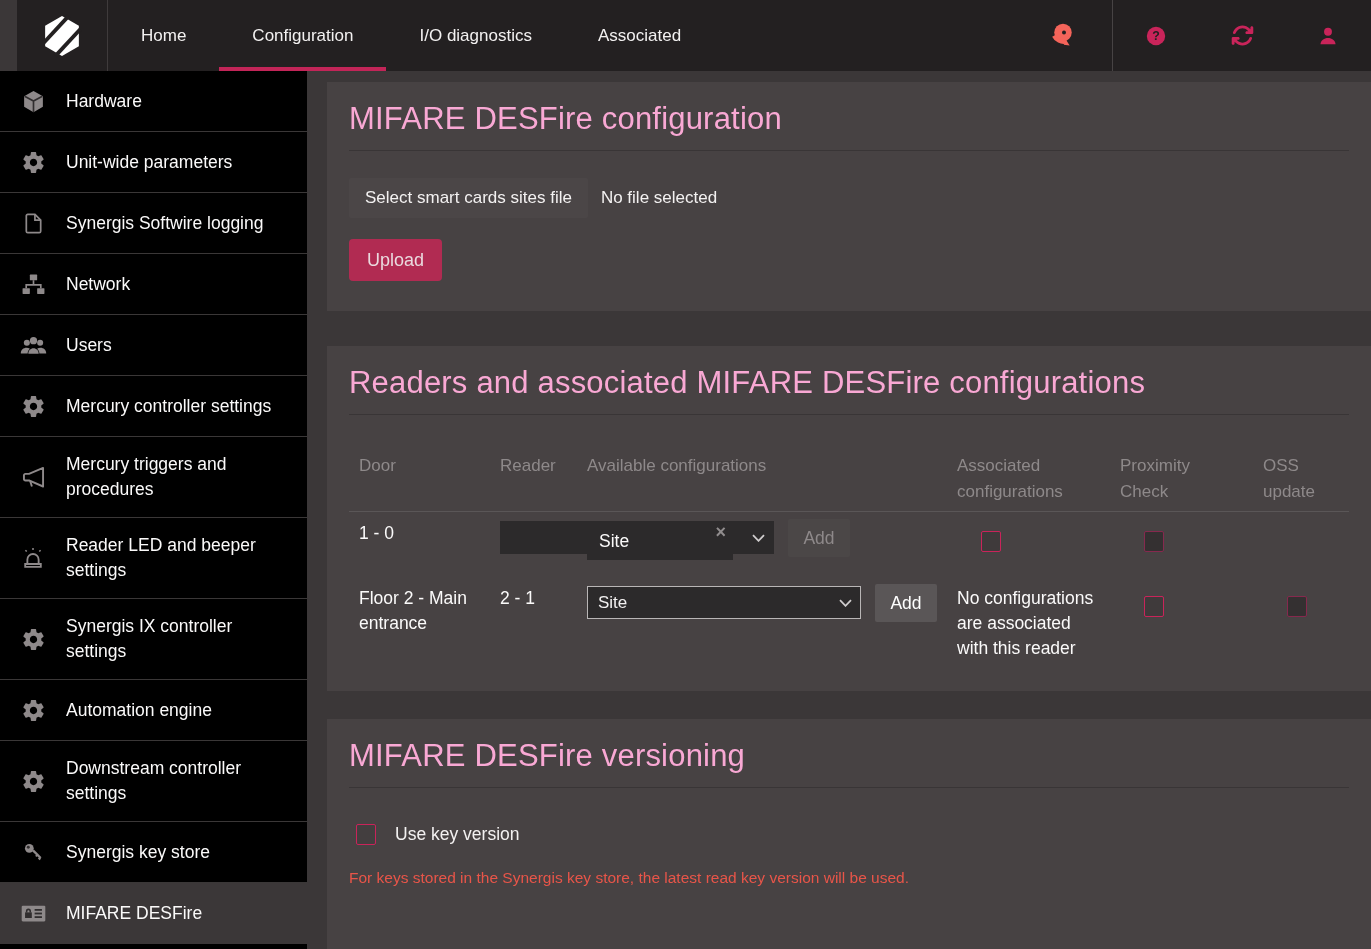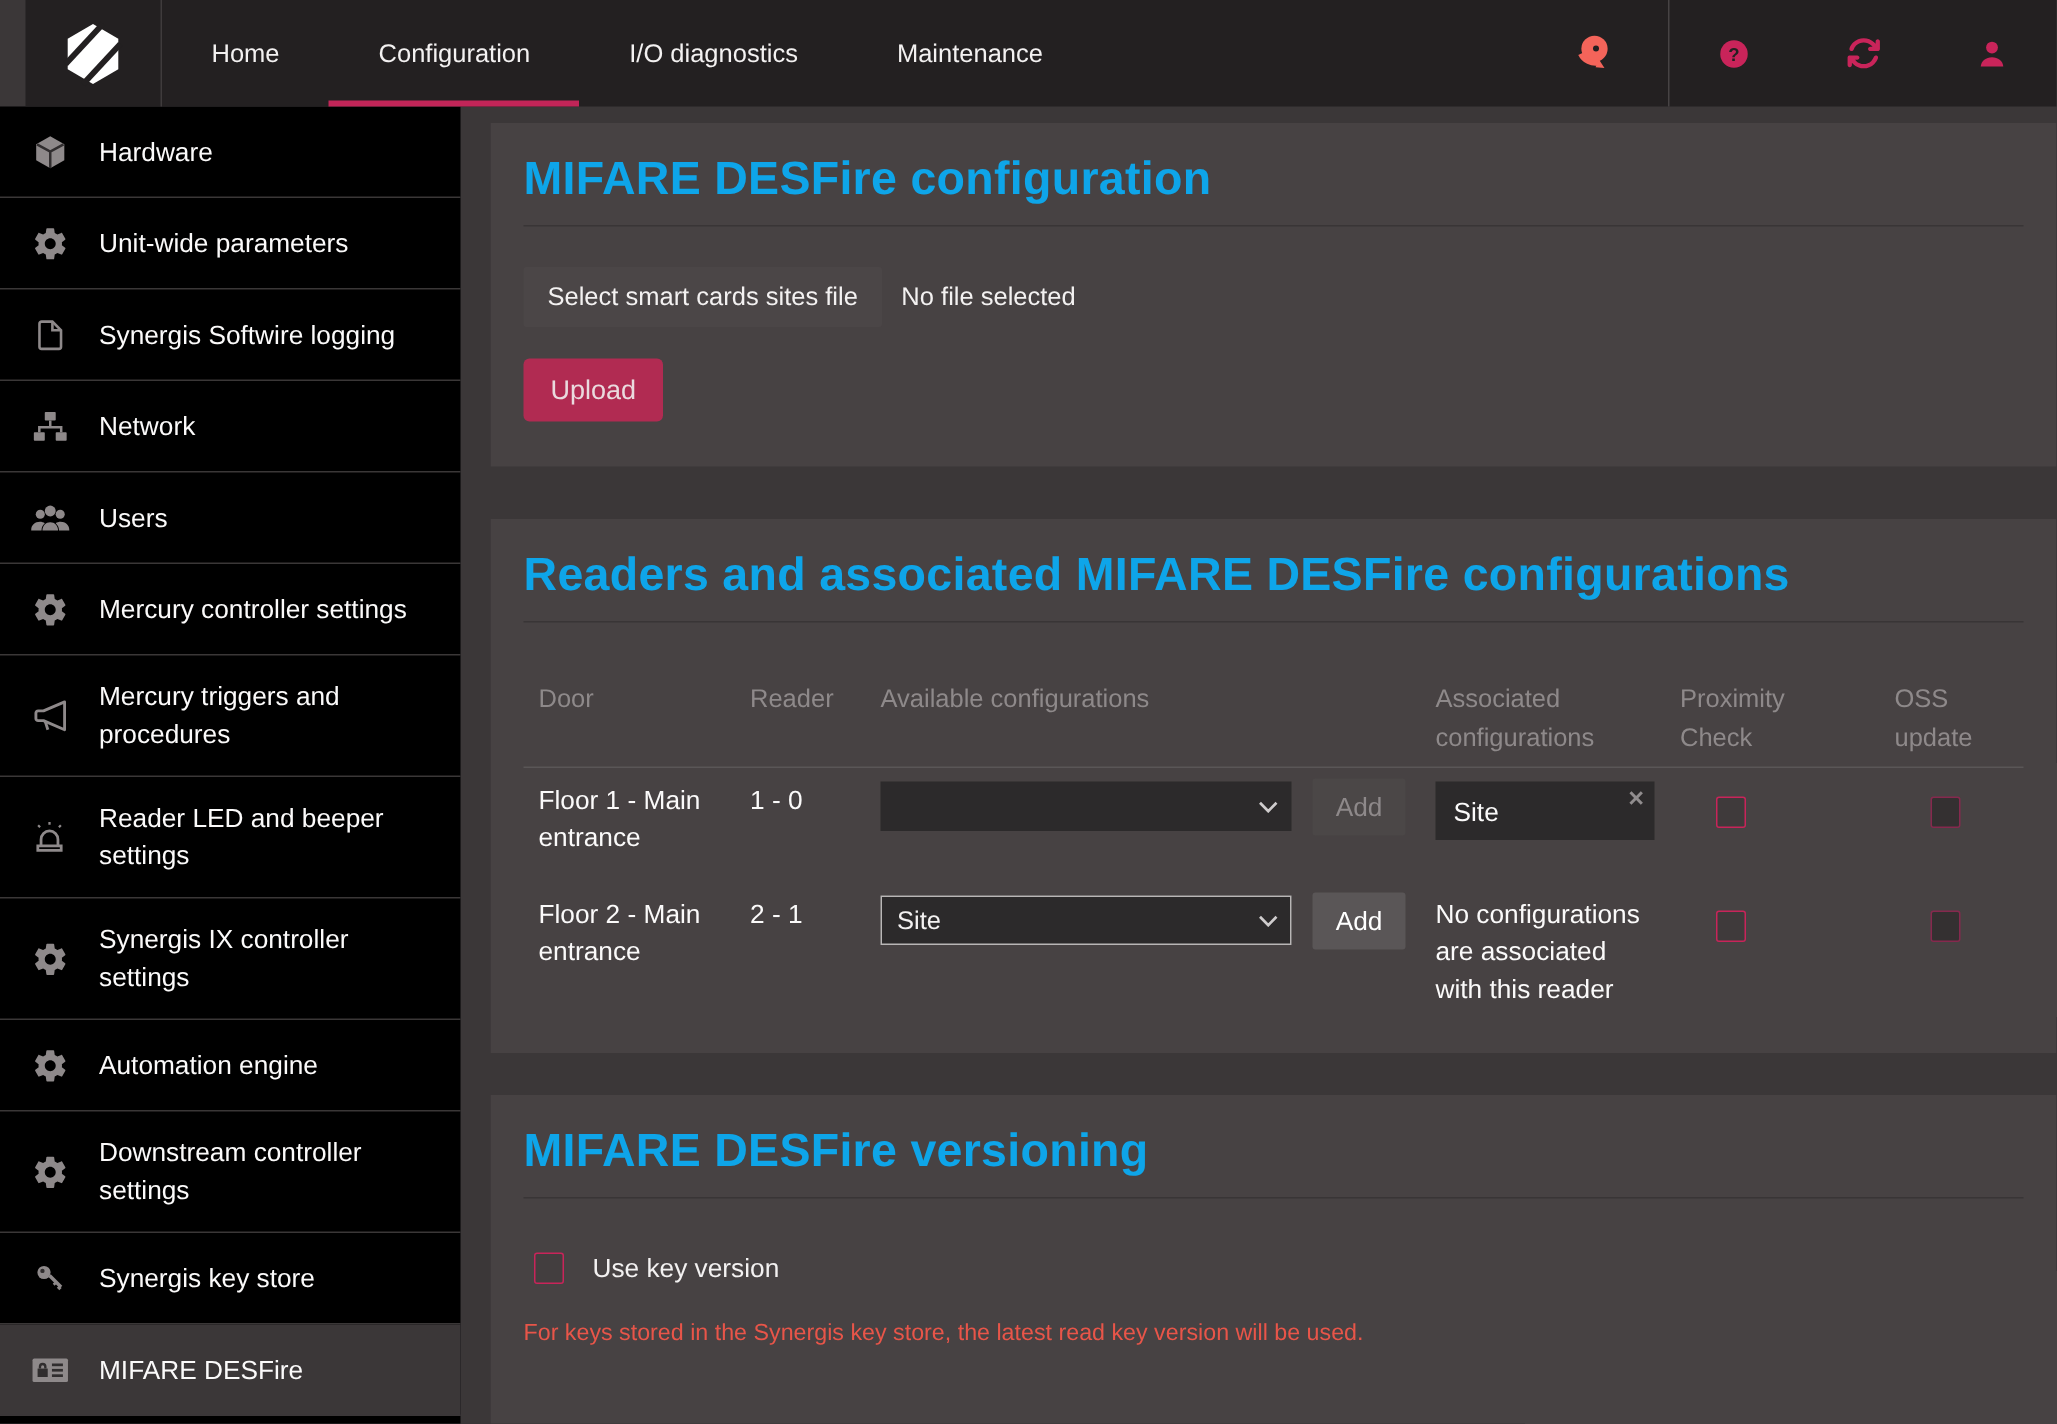--- a/index.html
+++ b/index.html
@@ -17,21 +17,21 @@
 .hdivider { width:1px; background:#474344; }
 
 .sidebar { position:absolute; top:71px; left:0; bottom:0; width:307px; background:#000000; }
 .side-item { display:flex; align-items:center; min-height:61px; border-bottom:1px solid #3a3737; cursor:pointer; }
 .side-item.active { background:#3b3738; border-bottom-color:#3b3738; }
 .side-icon { width:66px; display:flex; justify-content:center; flex:none; color:#8e898a; }
 .side-label { font-size:17.5px; color:#fbfafa; width:218px; line-height:25px; padding:15px 0; }
 
 .main { position:absolute; left:327px; top:71px; right:0; bottom:0; overflow:hidden; }
 .panel { background:#474243; padding:0 22px; }
-.panel h1 { font-size:31px; font-weight:bold; color:#0ea5e9; padding:17px 0 12px; border-bottom:1px solid #393536; letter-spacing:0.2px; line-height:39px; }
+.panel h1 { font-size:31px; font-weight:normal; color:#f9a8d4; padding:17px 0 12px; border-bottom:1px solid #393536; letter-spacing:0.2px; line-height:39px; }
 .panel1 { margin-top:11px; padding-bottom:30px; }
 .panel2 { margin-top:35px; padding-bottom:13px; }
 .panel3 { margin-top:28px; height:300px; }
 
 .file-row { margin-top:27px; display:flex; align-items:center; }
 .file-btn { background:#4b4647; border:none; color:#f3f1f1; font-size:17px; padding:0 16px; border-radius:2px; height:40px; font-family:inherit; cursor:pointer; }
 .file-text { margin-left:13px; font-size:17px; }
 .upload-btn { display:block; margin-top:21px; background:#b12b52; color:#eadade; font-size:18px; border:none; border-radius:4px; height:42px; padding:0 18px; font-family:inherit; cursor:pointer; }
 
 .trow { display:grid; grid-template-columns:141px 87px 370px 163px 143px 1fr; align-items:start; }
@@ -72,21 +72,21 @@
       <g stroke="#232021" stroke-width="2" fill="none">
         <path d="M2.5 15.5 15.5 1.5"></path>
         <path d="M8.5 22.5 21.5 8.5"></path>
       </g>
     </svg>
   </div>
   <nav class="nav" id="nav">
       <div class="nav-tab">Home</div>
       <div class="nav-tab active">Configuration</div>
       <div class="nav-tab">I/O diagnostics</div>
-      <div class="nav-tab">Maintenance</div>
+      <div class="nav-tab">Associated</div>
     </nav>
   <div class="header-icons" id="header-icons">
       <div class="icon-cell first">
         <span style="color:#f4645a;line-height:0"><svg viewBox="0 0 24 24" width="30" height="30" fill="currentColor">
             <circle cx="12.8" cy="9.2" r="7"></circle>
             <circle cx="13.6" cy="9.1" r="1.6" fill="#232021"></circle>
             <path d="M5.4 11.9 A8.8 8.8 0 0 0 15.2 16.7" fill="none" stroke="currentColor" stroke-width="2.8"></path>
             <path d="M15.0 14.6l3.1 4.9-4.7-.5z"></path>
           </svg></span>
       </div>
@@ -268,21 +268,20 @@
         </div>
         <div class="cell w90">
           <span>Proximity Check</span>
         </div>
         <div class="cell w60">
           <span>OSS update</span>
         </div>
       </div>
     <div id="tbody">
         <div class="trow data">
-          <div class="cell txt">Floor 1 - Main entrance</div>
           <div class="cell txt">1 - 0</div>
           <div class="cell avail">
             <span class="selwrap"><select><option></option></select><span class="chev"><svg width="13" height="8" viewBox="0 0 13 8" fill="none" stroke="#cfcccd" stroke-width="1.8">
                   <path d="M1 1.2 6.5 6.8 12 1.2"></path>
                 </svg></span></span>
             <button class="addbtn off">Add</button>
           </div>
           <div class="cell txt">
             <span class="chip"><span>Site</span><span class="chip-x">×</span></span>
           </div>

